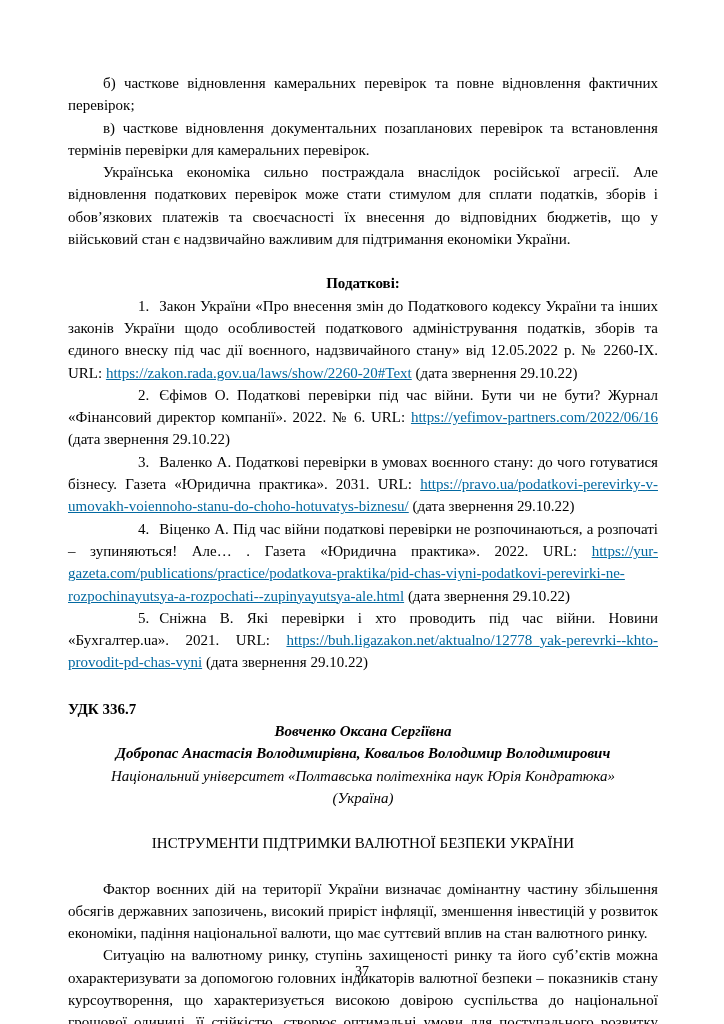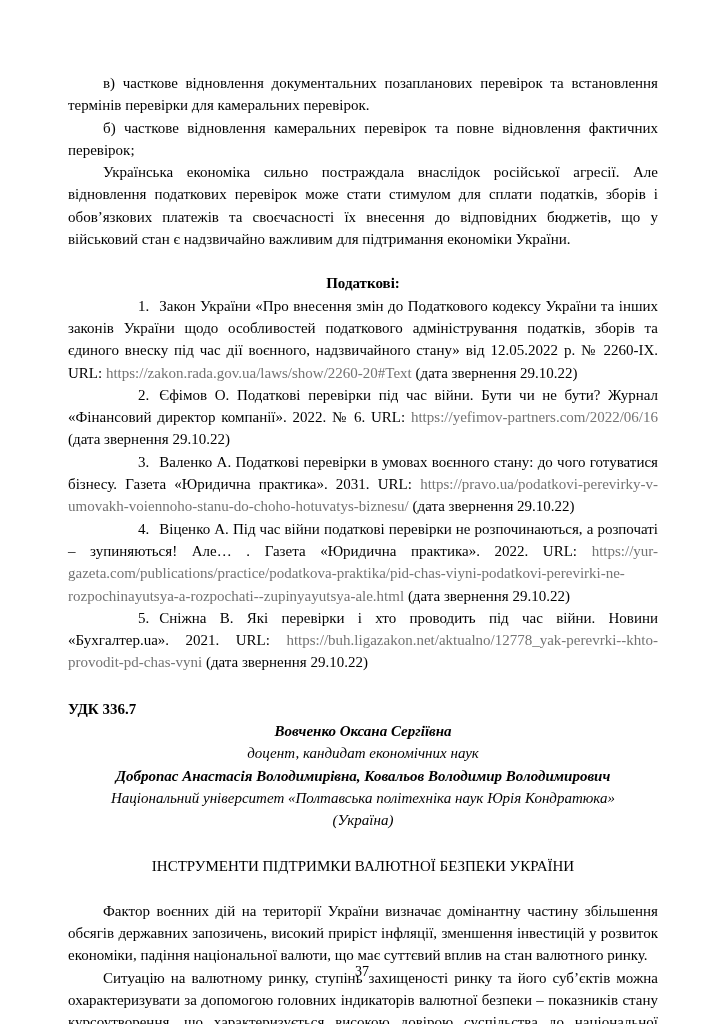--- a/index.html
+++ b/index.html
@@ -17,21 +17,22 @@
     left: 68px;
     top: 72px;
     width: 590px;
     font-size: 15px;
     line-height: 22.3px;
     text-align: justify;
   }
   .content p { margin: 0; text-indent: 35px; }
   .ref-num { display: inline-block; min-width: 16px; margin-right: 10px; }
   a.link {
-    color: #737373;
+    color: #0369a1;
+    text-decoration: underline;
     overflow-wrap: anywhere;
     cursor: pointer;
   }
   .lit-heading {
     text-align: center;
     font-weight: bold;
     text-indent: 0 !important;
     margin-top: 22px !important;
   }
   .udc {
@@ -56,41 +57,40 @@
     text-align: center;
     font-size: 14px;
   }
 </style>
 </head>
 <body>
 
 <div class="page">
   <div class="content">
 
+    <p>б) часткове відновлення камеральних перевірок та повне відновлення фактичних перевірок;</p>
     <p>в) часткове відновлення документальних позапланових перевірок та встановлення термінів перевірки для камеральних перевірок.</p>
-    <p>б) часткове відновлення камеральних перевірок та повне відновлення фактичних перевірок;</p>
     <p>Українська економіка сильно постраждала внаслідок російської агресії. Але відновлення податкових перевірок може стати стимулом для сплати податків, зборів і обов’язкових платежів та своєчасності їх внесення до відповідних бюджетів, що у військовий стан є надзвичайно важливим для підтримання економіки України.</p>
 
     <p class="lit-heading">Податкові:</p>
 
     <p><span class="ref-num">1.</span><span>Закон України «Про внесення змін до Податкового кодексу України та інших законів України щодо особливостей податкового адміністрування податків, зборів та єдиного внеску під час дії воєнного, надзвичайного стану» від 12.05.2022 р. № 2260-IX. URL: </span><a class="link">https://zakon.rada.gov.ua/laws/show/2260-20#Text</a><span> (дата звернення 29.10.22)</span></p>
 
     <p><span class="ref-num">2.</span><span>Єфімов О. Податкові перевірки під час війни. Бути чи не бути? Журнал «Фінансовий директор компанії». 2022. № 6. URL: </span><a class="link">https://yefimov-partners.com/2022/06/16</a><span> (дата звернення 29.10.22)</span></p>
 
     <p><span class="ref-num">3.</span><span>Валенко А. Податкові перевірки в умовах воєнного стану: до чого готуватися бізнесу. Газета «Юридична практика». 2031. URL: </span><a class="link">https://pravo.ua/podatkovi-perevirky-v-umovakh-voiennoho-stanu-do-choho-hotuvatys-biznesu/</a><span> (дата звернення 29.10.22)</span></p>
 
     <p><span class="ref-num">4.</span><span>Віценко А. Під час війни податкові перевірки не розпочинаються, а розпочаті – зупиняються! Але… . Газета «Юридична практика». 2022. URL: </span><a class="link">https://yur-gazeta.com/publications/practice/podatkova-praktika/pid-chas-viyni-podatkovi-perevirki-ne-rozpochinayutsya-a-rozpochati--zupinyayutsya-ale.html</a><span> (дата звернення 29.10.22)</span></p>
 
     <p><span class="ref-num">5.</span><span>Сніжна В. Які перевірки і хто проводить під час війни. Новини «Бухгалтер.ua». 2021. URL: </span><a class="link">https://buh.ligazakon.net/aktualno/12778_yak-perevrki--khto-provodit-pd-chas-vyni</a><span> (дата звернення 29.10.22)</span></p>
 
     <p class="udc">УДК 336.7</p>
 
     <div class="author-block">
       <p class="bi">Вовченко Оксана Сергіївна</p>
-      <p class="it">доцент, кандидат економічних наук</p>
       <p class="bi">Добропас Анастасія Володимирівна, Ковальов Володимир Володимирович</p>
       <p class="it">Національний університет «Полтавська політехніка наук Юрія Кондратюка»</p>
       <p class="it">(Україна)</p>
     </div>
 
     <p class="article-title">ІНСТРУМЕНТИ ПІДТРИМКИ ВАЛЮТНОЇ БЕЗПЕКИ УКРАЇНИ</p>
 
     <p>Фактор воєнних дій на території України визначає домінантну частину збільшення обсягів державних запозичень, високий приріст інфляції, зменшення інвестицій у розвиток економіки, падіння національної валюти, що має суттєвий вплив на стан валютного ринку.</p>
     <p>Ситуацію на валютному ринку, ступінь захищеності ринку та його суб’єктів можна охарактеризувати за допомогою головних індикаторів валютної безпеки – показників стану курсоутворення, що характеризується високою довірою суспільства до національної грошової одиниці, її стійкістю, створює оптимальні умови для поступального розвитку вітчизняної економіки, залучення в країну іноземних інвестицій, інтеграції України до світової економічної системи, а також максимально захищає від потрясінь на міжнародних валютних ринках [1].</p>
 

